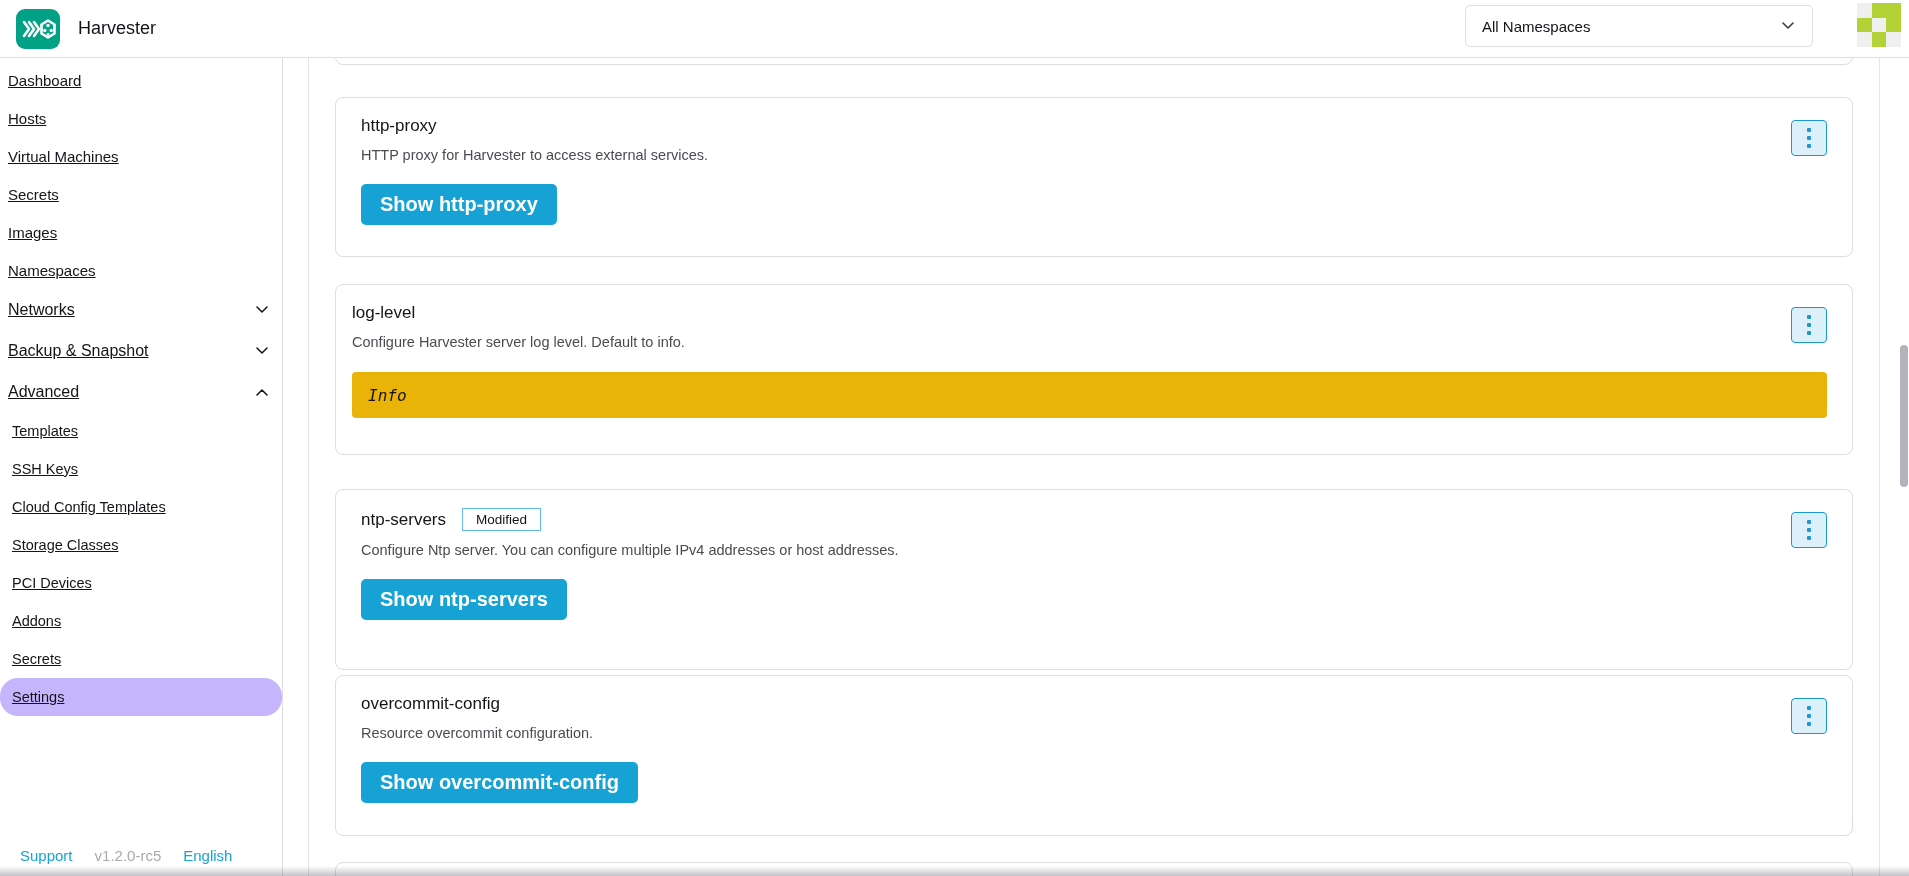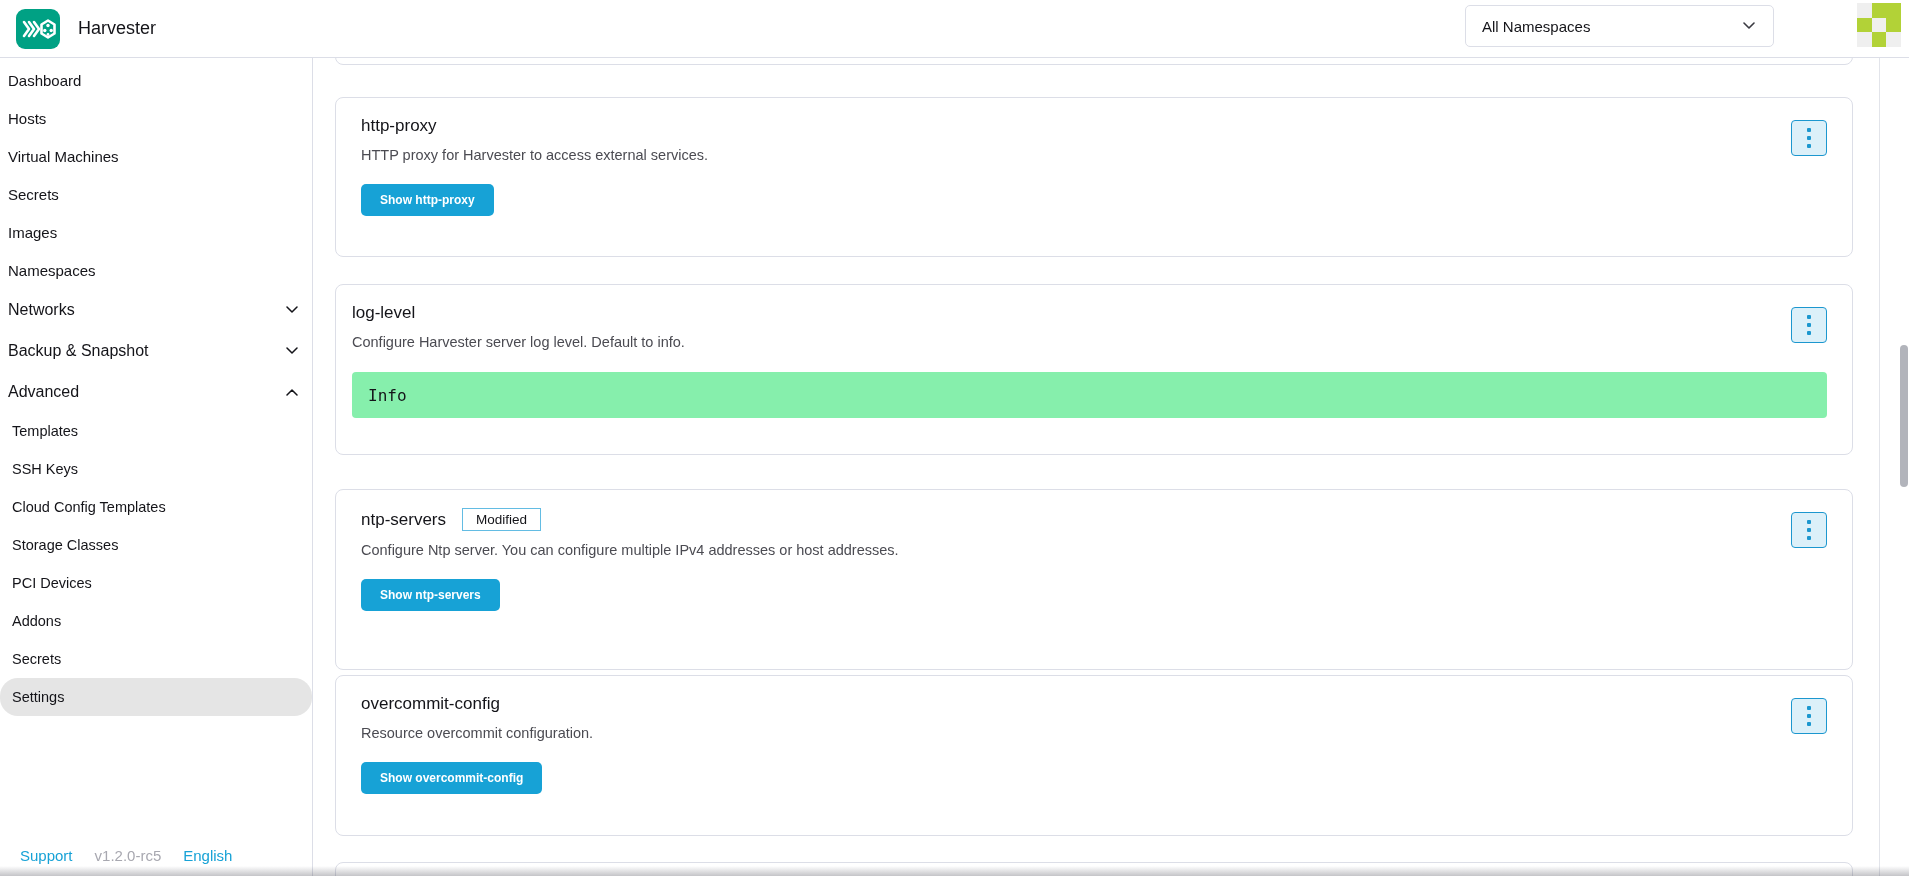--- a/index.html
+++ b/index.html
@@ -6,69 +6,69 @@
   html,body { width:1909px; height:876px; overflow:hidden; }
   body { font-family:"Liberation Sans", sans-serif; color:#141419; background:#fff; }
   .app { position:relative; width:1909px; height:876px; overflow:hidden; background:#fff; }
 
   
   .header { position:absolute; top:0; left:0; width:1909px; height:58px;
             background:#fff; border-bottom:1px solid #dcdee7; z-index:20;
             display:flex; align-items:center; }
   .logo { position:absolute; left:16px; top:9px; width:44px; height:40px; }
   .app-title { position:absolute; left:78px; top:18px; font-size:18px; font-weight:500; color:#141419; }
-  .ns-select { position:absolute; left:1465px; top:5px; width:309px; height:42px;
+  .ns-select { position:absolute; left:1465px; top:5px; width:348px; height:42px;
                border:1px solid #dcdee7; border-radius:5px; background:#fff;
                display:flex; align-items:center; padding:0 18px 0 16px; cursor:pointer; }
   .ns-select .ns-label { font-size:15px; color:#141419; flex:1; }
   .avatar { position:absolute; left:1857px; top:3px; width:44px; height:44px; cursor:pointer;
             display:grid; grid-template-columns:repeat(3,1fr); grid-template-rows:repeat(3,1fr); }
   .avatar .c-green { background:#b2d237; }
   .avatar .c-gray  { background:#efefef; }
   .avatar .c-light { background:#f0f0ee; }
 
   
-  .sidebar { position:absolute; top:58px; left:0; width:313px; height:818px;
-             background:#fff; border-right:1px solid #dcdee7; }
+  .sidebar { position:absolute; top:58px; left:0; width:283px; height:818px;
+             background:#fff; border-right:1px solid #dcdee7;text-decoration:underline; }
   .nav { padding-top:3px; }
   .nav-item { display:flex; align-items:center; height:38px; padding:0 14px 0 8px;
               font-size:15px; color:#141419; cursor:pointer; }
   .nav-item.group { height:41px; font-size:16px; font-weight:500; }
   .nav-item.sub { height:38px; padding-left:12px; font-size:14.5px; }
   .nav-item .lbl { flex:1; }
-  .nav-item.selected { background:#e5e5e5;border-radius:18px; }
+  .nav-item.selected { background:#c4b5fd;border-radius:18px; }
   .chev { width:12px; height:8px; flex:0 0 auto; }
   .side-footer { position:absolute; left:0; bottom:12px; width:283px;
                  display:flex; align-items:center; gap:22px; padding-left:20px; font-size:15px; }
   .side-footer .link { color:#17a2d6; cursor:pointer; }
   .side-footer .ver { color:#a8a8b0; }
 
   
   .vline { position:absolute; top:58px; bottom:0; width:1px; background:#e2e4ea; }
   .vline.l1 { left:308px; }
   .vline.l2 { left:1879px; }
 
   .card { position:absolute; left:335px; width:1518px; background:#fff;
           border:1px solid #dcdee7; border-radius:8px; padding:18px 25px; }
   .card-title-row { display:flex; align-items:center; gap:16px; }
   .card-title { font-size:17px; font-weight:500; color:#141419; }
   .badge { display:inline-flex; align-items:center; border:1px solid #63bce3; border-radius:0;
            padding:3px 13px; font-size:13.5px; color:#141419; background:#fff; }
   .card-desc { margin-top:11px; font-size:14.5px; color:#4b4b52; }
   .btn-primary { display:inline-block; margin-top:21px; background:#17a2d6; color:#fff;
-                 font-size:12px; font-weight:700; border:none; border-radius:5px;
+                 font-size:20px; font-weight:700; border:none; border-radius:5px;
                  padding:9px 19px; cursor:pointer; font-family:"Liberation Sans",sans-serif; }
   .kebab-btn { position:absolute; top:22px; right:25px; width:36px; height:36px;
                background:#dcf0f9; border:1px solid #1c97cf; border-radius:4px;
                display:flex; flex-direction:column; align-items:center; justify-content:center;
                gap:4px; cursor:pointer; }
   .kebab-btn .dot { width:4px; height:4px; border-radius:1px; background:#1c97cf; }
-  .code-block { margin-top:22px; background:#86efac; border-radius:4px; height:46px;
+  .code-block { margin-top:22px; background:#eab308; border-radius:4px; height:46px;
                 display:flex; align-items:center; padding:0 16px;
-                font-family:"DejaVu Sans Mono", monospace; font-size:16px; color:#141419; }
+                font-family:"DejaVu Sans Mono", monospace; font-size:16px; color:#141419;font-style:italic; }
 
   .card.partial-top { top:22px; height:43px; z-index:5; }
   .card.partial-bottom { top:862px; height:40px; }
 
   .scroll-thumb { position:absolute; left:1900px; top:345px; width:8px; height:142px;
                   background:#b2b4bb; border-radius:4px; cursor:pointer; }
 
   .bottom-fade { position:absolute; left:0; right:0; bottom:0; height:10px; z-index:30;
                  background:linear-gradient(to bottom, rgba(60,60,72,0), rgba(60,60,72,0.30));
                  pointer-events:none; }

